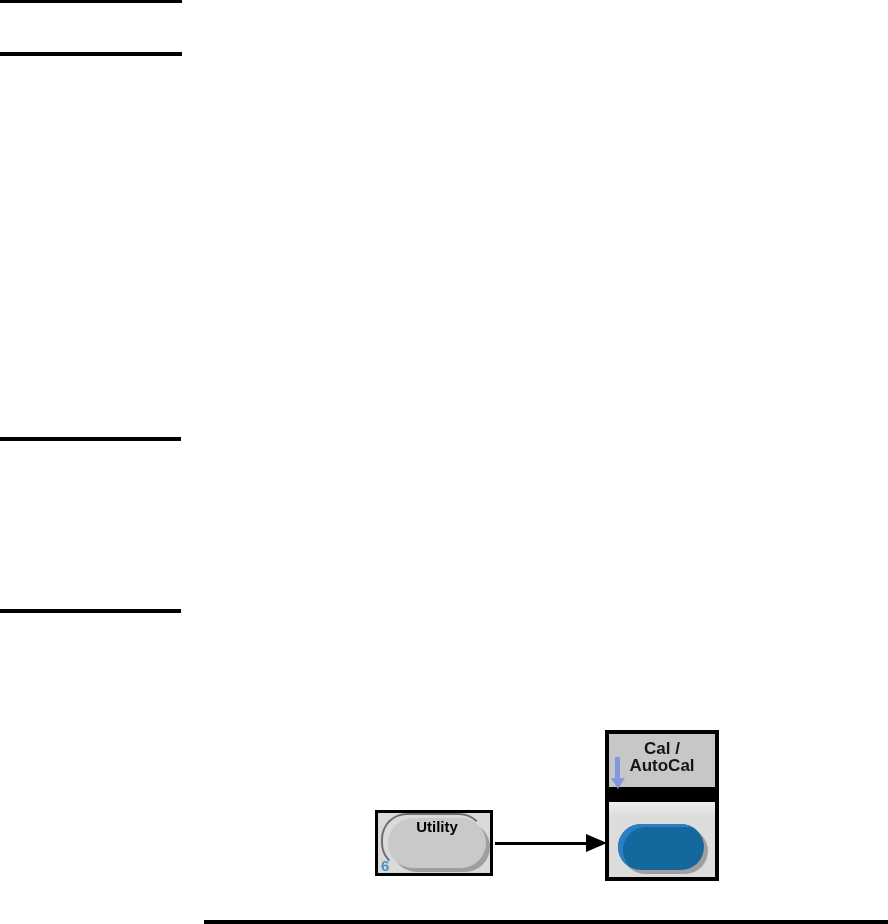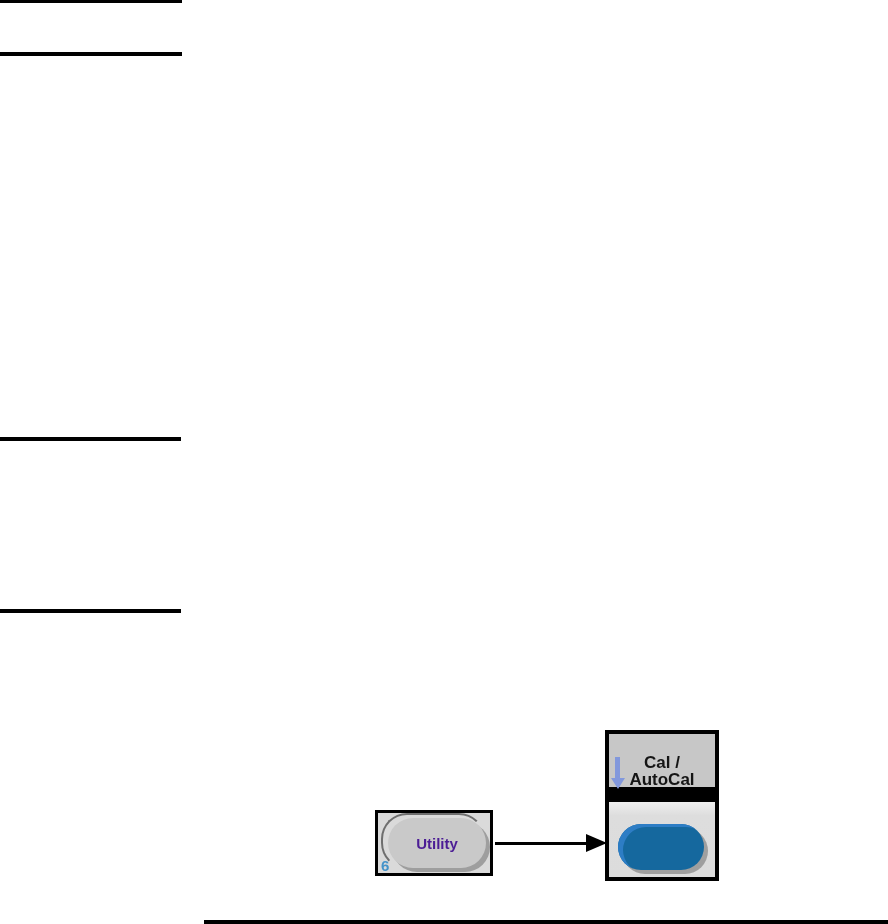--- a/index.html
+++ b/index.html
@@ -33,25 +33,24 @@
     background: #dadada;
   }
   .utility-pill {
     position: absolute;
     left: 10px; top: 5px;
     width: 98px; height: 50px;
     border-radius: 25px;
     background: #c9c9c9;
     box-shadow: 4px 4px 0 #9e9e9e;
     display: flex;
-    align-items: center;
     justify-content: center;
     font-weight: bold;
     font-size: 15px;
-    color: #4c1d95;
+    color: #000000;
   }
   
   .utility-pill::before {
     content: "";
     position: absolute;
     left: -7px; top: -5px;
     width: 100px; height: 52px;
     border: 2px solid #6e6e6e;
     border-right-color: transparent;
     border-bottom-color: transparent;
@@ -97,21 +96,21 @@
   .cal-label-area {
     position: relative;
     height: 53px;
     background: #c7c7c7;
     text-align: center;
     font-weight: bold;
     font-size: 17px;
     line-height: 17px;
     letter-spacing: 0px;
     color: #151515;
-    padding-top: 20px;
+    padding-top: 6px;
     box-sizing: border-box;
   }
   .cal-label-line { white-space: nowrap; }
   .down-arrow {
     position: absolute;
     left: 2px; top: 23px;
     width: 14px; height: 32px;
   }
   .down-arrow .stem {
     position: absolute;

